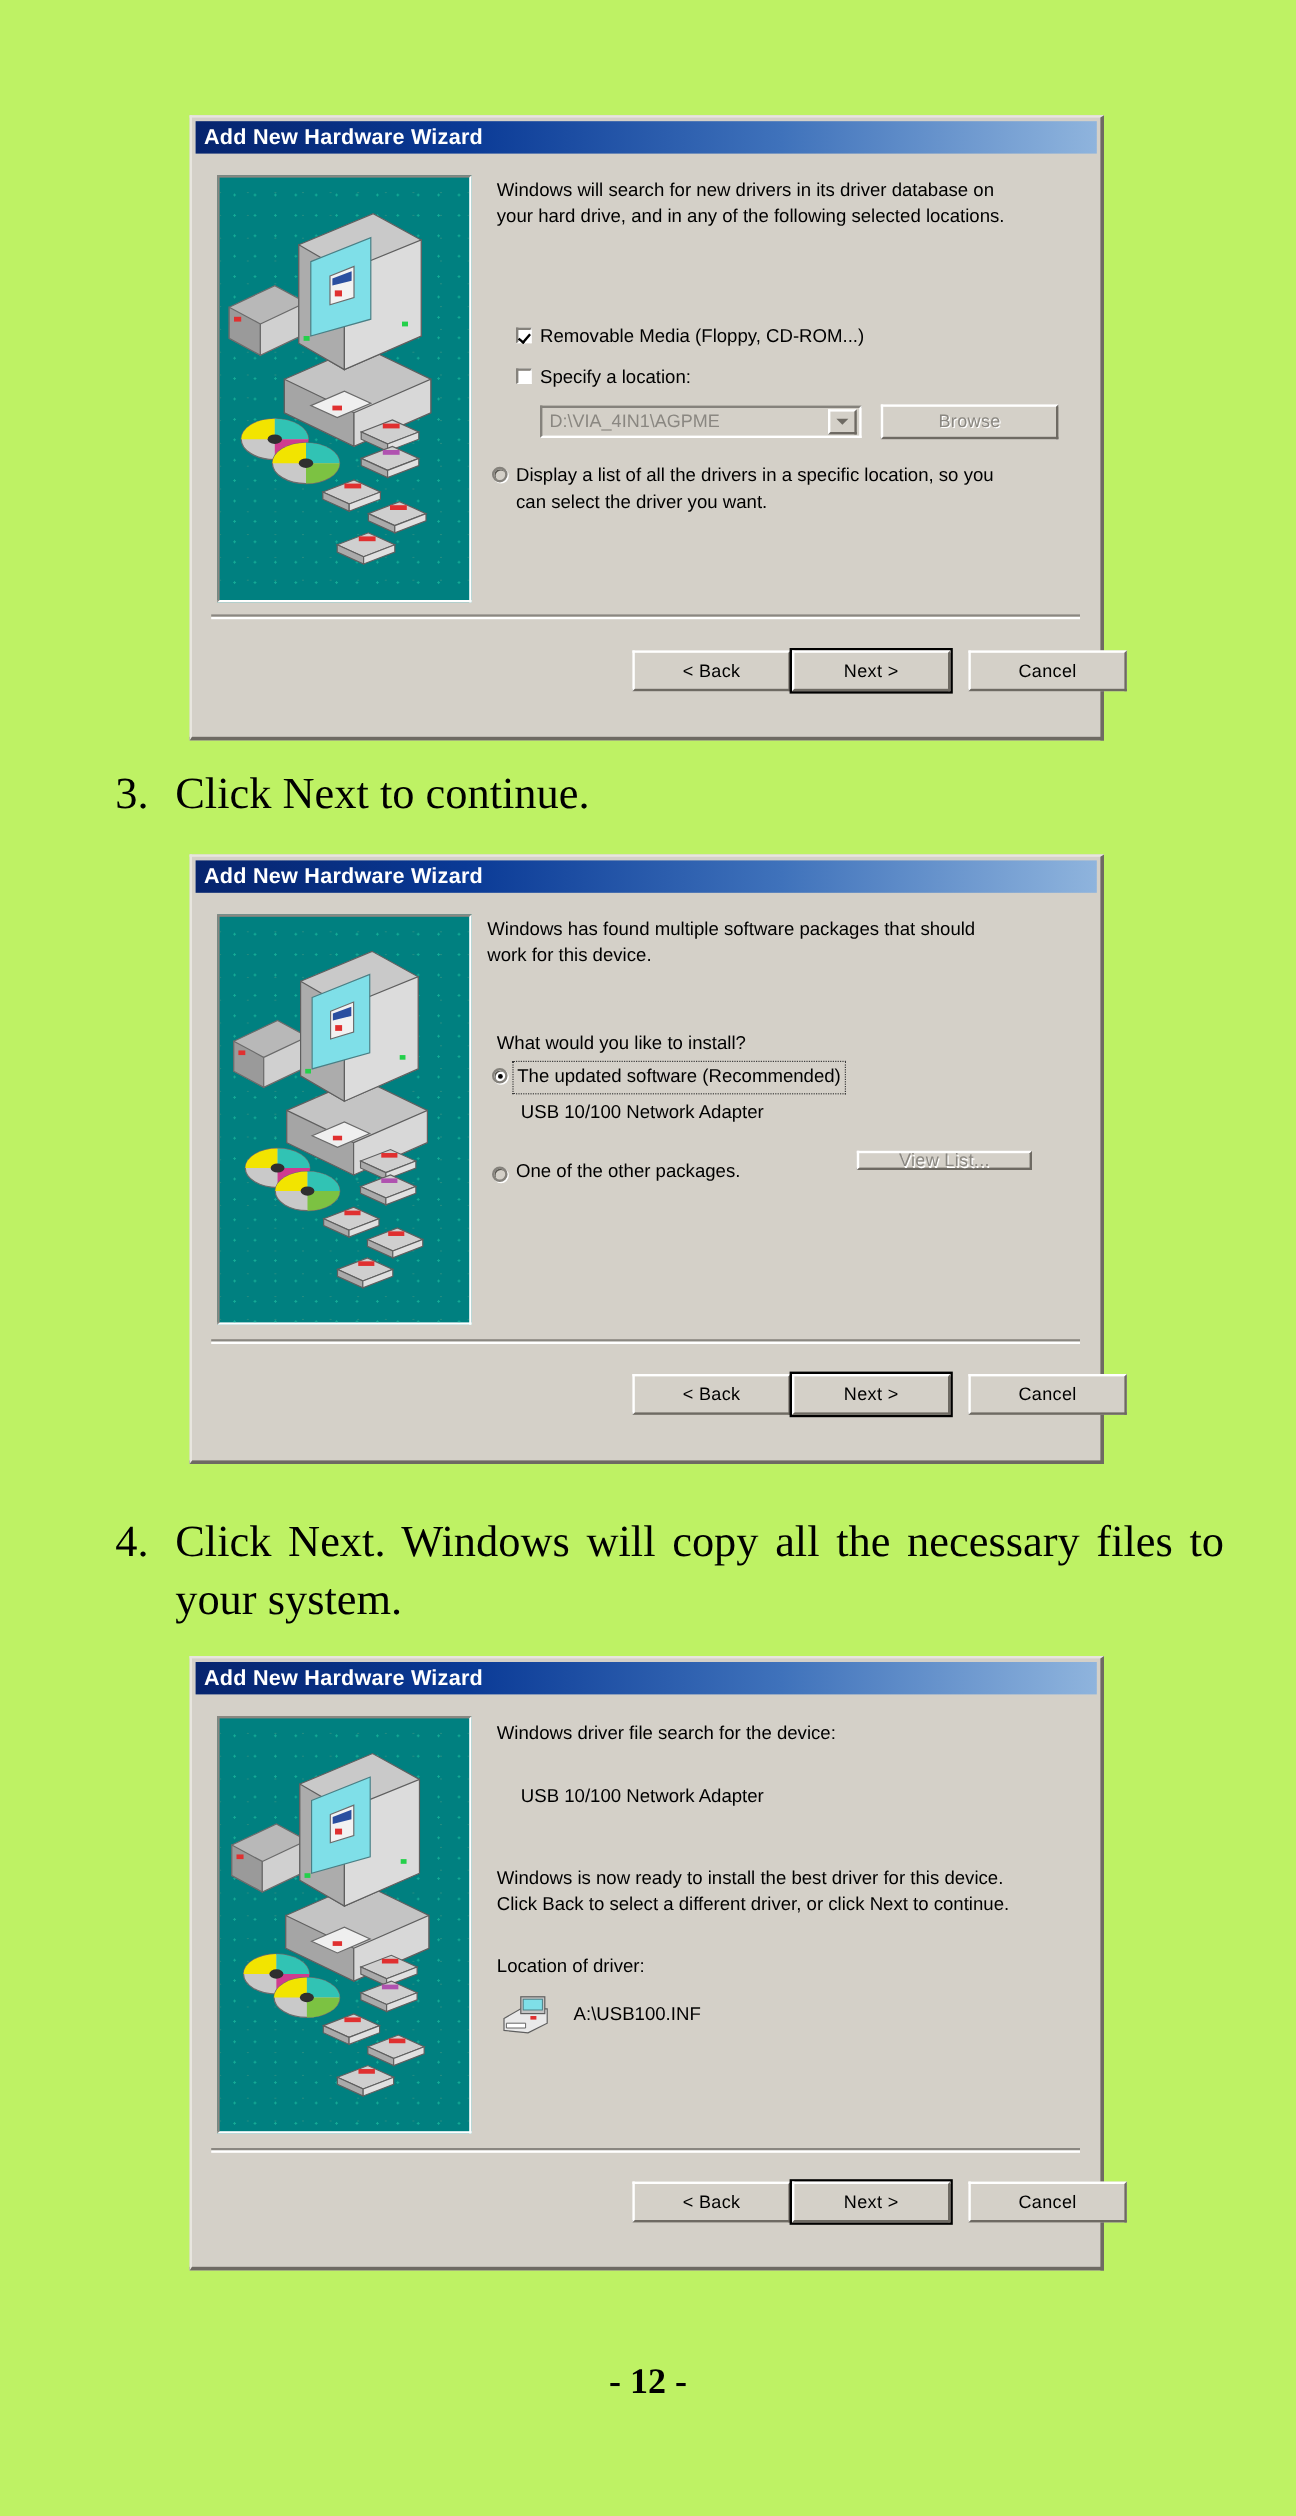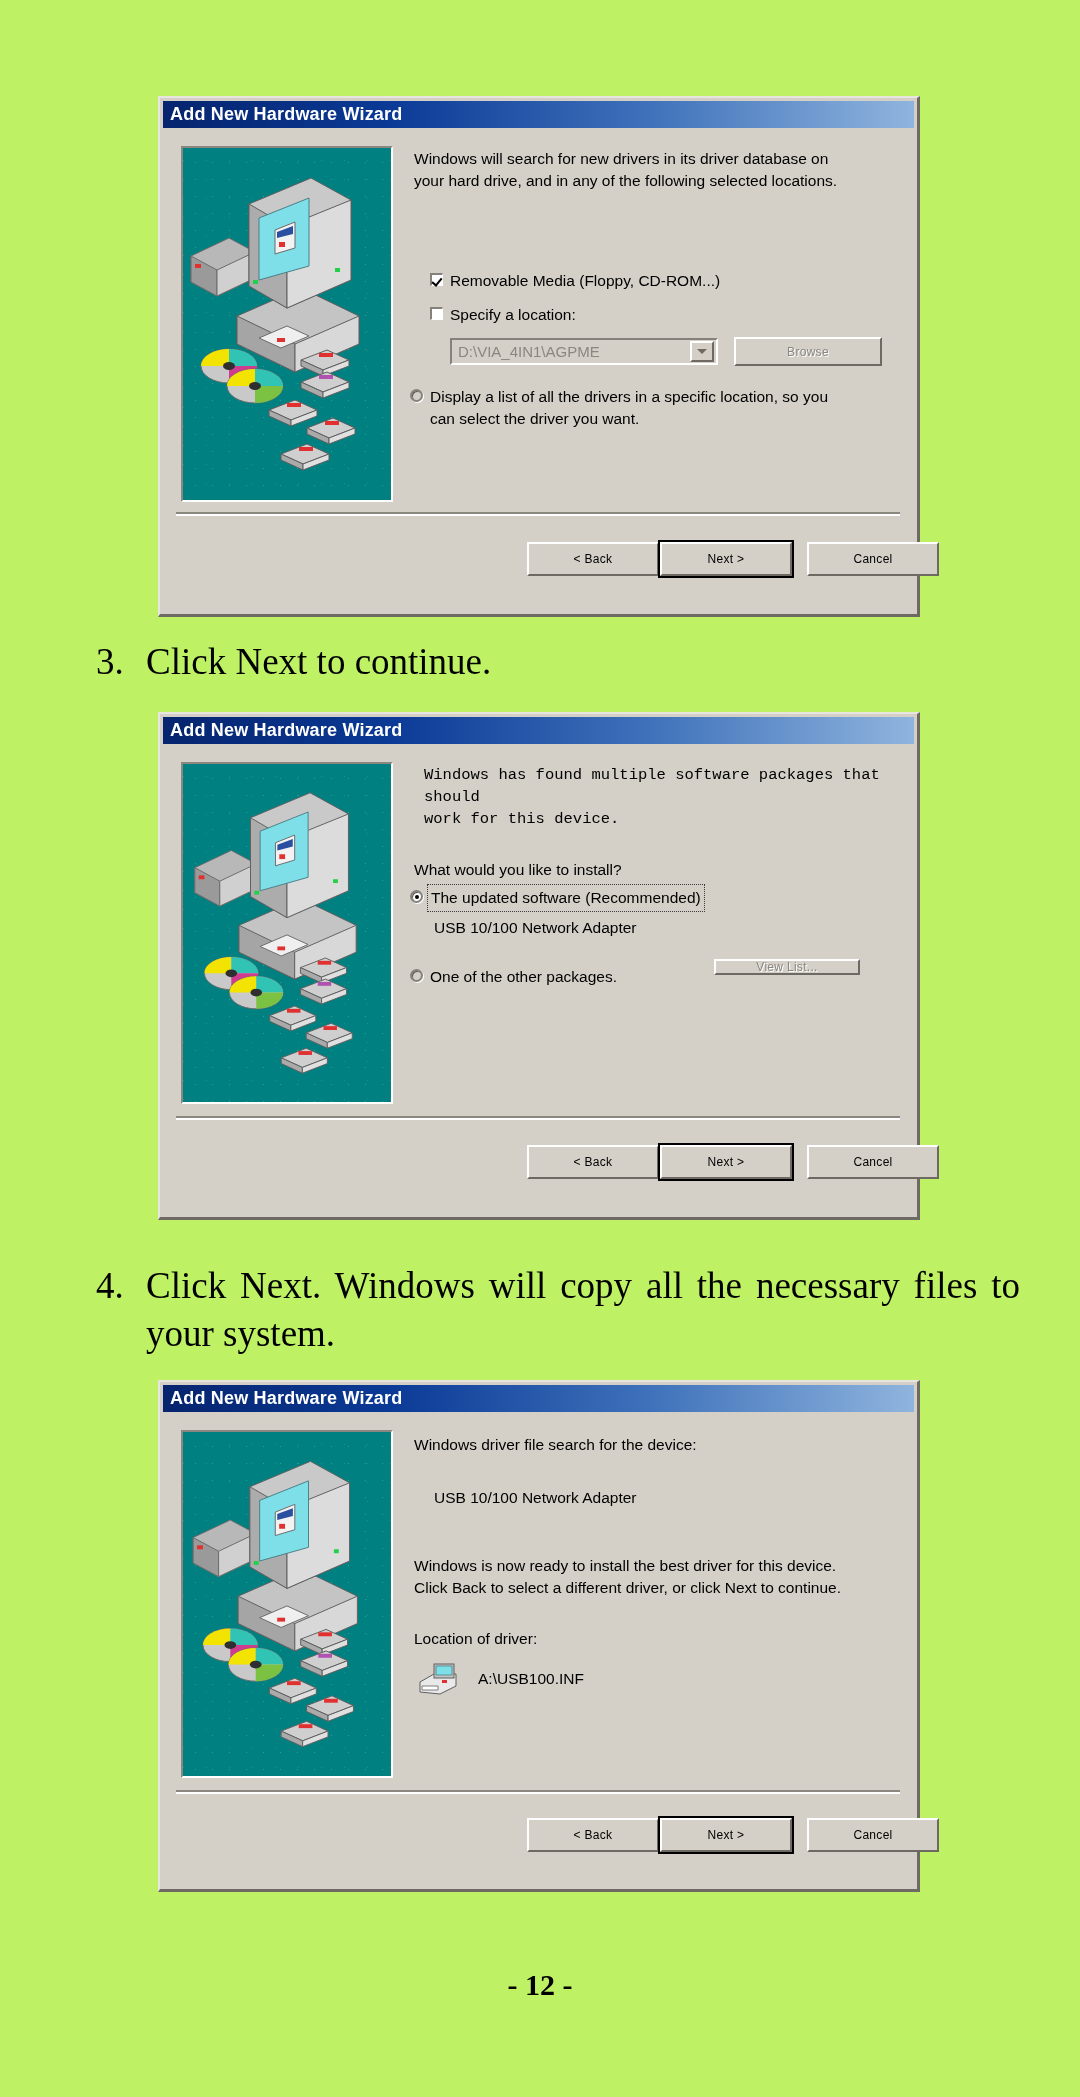--- a/index.html
+++ b/index.html
@@ -212,21 +212,21 @@
 
   
   .btn {
     position: absolute;
     background: #d4d0c8;
     border-top: 2px solid #ffffff;
     border-left: 2px solid #ffffff;
     border-right: 2px solid #6e6a63;
     border-bottom: 2px solid #6e6a63;
     font-family: "Liberation Sans", sans-serif;
-    font-size: 12px;
+    font-size: 15px;
     color: #000;
     display: flex;
     align-items: center;
     justify-content: center;
     box-sizing: border-box;
     letter-spacing: .3px;
   }
   .btn.default {
     box-shadow: 0 0 0 2px #000000;
   }
@@ -458,33 +458,33 @@
           </g>
           <g stroke="#5f5f5f" stroke-width="1">
             <polygon points="98,306 124,296 146,306 120,316" fill="#cfcfcf"></polygon>
             <polygon points="98,306 120,316 120,322 98,312" fill="#aaaaaa"></polygon>
             <polygon points="120,316 146,306 146,312 120,322" fill="#e0e0e0"></polygon>
             <rect x="116" y="299" width="14" height="4" fill="#e03030" stroke="none"></rect>
           </g>
         </svg>
       </div>
 
-      <div class="dlg-text" style="left:264px; top:20px; width:490px;font-family:Liberation Mono, monospace;">Windows has found multiple software packages that should
+      <div class="dlg-text" style="left:246px; top:20px; width:490px;">Windows has found multiple software packages that should
 work for this device.</div>
 
       <div class="dlg-text" style="left:254px; top:115px; width:400px;">What would you like to install?</div>
 
       <div class="opt-row" style="left:250px; top:143px; width:470px;">
         <span class="radio checked"></span>
         <span class="opt-label focus-dotted">The updated software (Recommended)</span>
       </div>
 
       <div class="dlg-text" style="left:274px; top:173px; width:400px;">USB 10/100 Network Adapter</div>
 
-      <div class="opt-row" style="left:250px; top:222px; width:320px;">
+      <div class="opt-row" style="left:250px; top:222px; width:320px;align-items:center;">
         <span class="radio disabled"></span>
         <span class="opt-label">One of the other packages.</span>
       </div>
 
       <div class="btn disabled" style="left:554px; top:215px; width:146px; height:16px;">
         <span>View List...</span>
       </div>
 
       <div class="hrule" style="left:16px; top:372px; width:724px;"></div>
 

